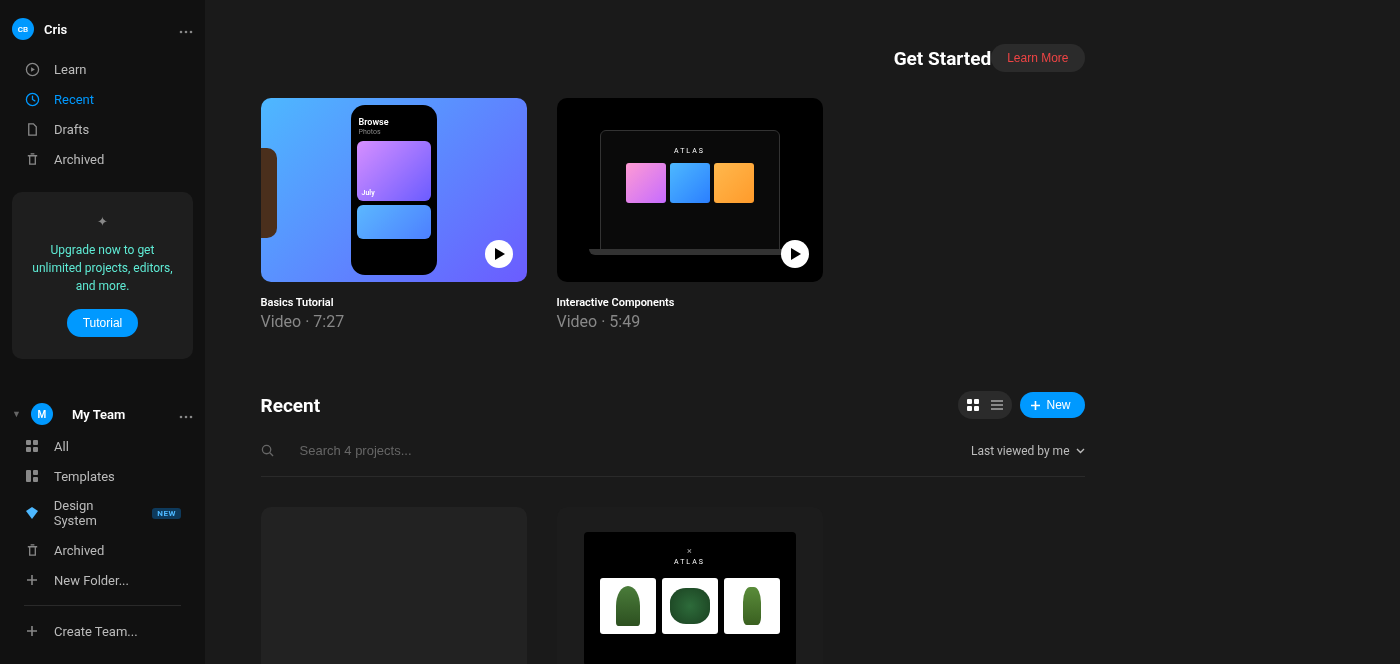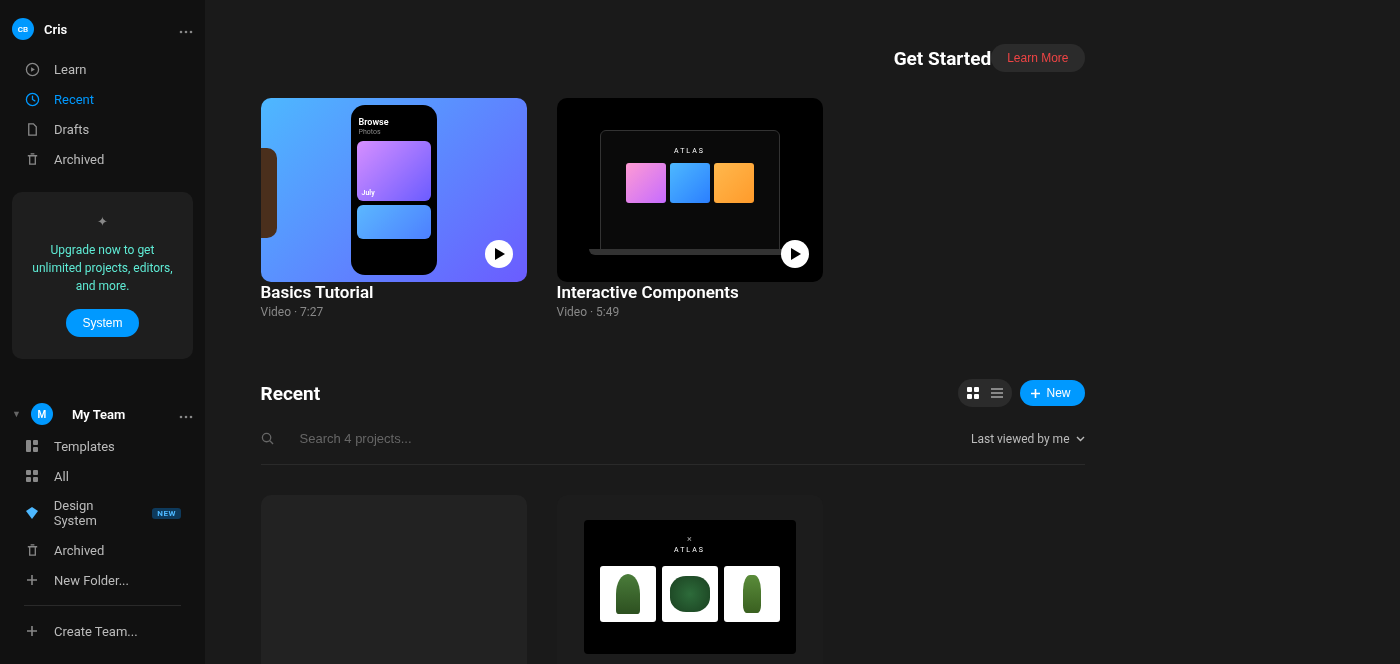--- a/index.html
+++ b/index.html
@@ -215,22 +215,22 @@
   position: absolute;
   bottom: 14px; right: 14px;
   width: 28px; height: 28px;
   background: #fff;
   border-radius: 50%;
   display: flex;
   align-items: center;
   justify-content: center;
 }
 .play-btn svg { margin-left: 2px; }
-.video-title { font-size: 17px; font-weight: 600; }
-.video-meta { font-size: 12px; color: #888; margin-top: 3px; }
+.video-title { font-size: 11px; font-weight: 600; margin-top: 14px; }
+.video-meta { font-size: 16px; color: #888; margin-top: 3px; }
 .recent-header {
   display: flex;
   align-items: center;
   justify-content: space-between;
   margin-bottom: 22px;
 }
 .view-controls { display: flex; gap: 8px; align-items: center; }
 .view-toggle {
   background: #2b2b2b;
   border-radius: 16px;
@@ -352,21 +352,21 @@
             <path d="M3 4 H13 M5 4 V13 H11 V4 M6 2 H10" stroke="currentColor" stroke-width="1.4"></path>
           </svg>
         </span>
       <span>Archived</span>
     </div>
   </div>
 
   <div class="upgrade-card">
     <div class="sparkle">✦</div>
     <div class="text">Upgrade now to get unlimited projects, editors, and more.</div>
-    <button class="upgrade-btn">System</button>
+    <button class="upgrade-btn">Tutorial</button>
   </div>
 
   <div class="divider"></div>
 
   <div class="team-row">
     <span class="team-caret">▼</span>
     <div class="team-avatar">M</div>
     <div class="team-name">My Team</div>
     <div class="dots-btn">
       <svg width="14" height="4" viewBox="0 0 14 4">
@@ -374,37 +374,37 @@
           <circle cx="7" cy="2" r="1.3" fill="currentColor"></circle>
           <circle cx="12" cy="2" r="1.3" fill="currentColor"></circle>
         </svg>
     </div>
   </div>
 
   <div class="sidebar-section">
     <div class="nav-item">
       <span class="icon">
           <svg width="14" height="14" viewBox="0 0 14 14">
-            <rect x="1" y="1" width="5" height="12" fill="currentColor" rx="1"></rect>
-            <rect x="8" y="1" width="5" height="5" fill="currentColor" rx="1"></rect>
-            <rect x="8" y="8" width="5" height="5" fill="currentColor" rx="1"></rect>
-          </svg>
-        </span>
-      <span>Templates</span>
-    </div>
-    <div class="nav-item">
-      <span class="icon">
-          <svg width="14" height="14" viewBox="0 0 14 14">
             <rect x="1" y="1" width="5" height="5" fill="currentColor" rx="1"></rect>
             <rect x="8" y="1" width="5" height="5" fill="currentColor" rx="1"></rect>
             <rect x="1" y="8" width="5" height="5" fill="currentColor" rx="1"></rect>
             <rect x="8" y="8" width="5" height="5" fill="currentColor" rx="1"></rect>
           </svg>
         </span>
       <span>All</span>
+    </div>
+    <div class="nav-item">
+      <span class="icon">
+          <svg width="14" height="14" viewBox="0 0 14 14">
+            <rect x="1" y="1" width="5" height="12" fill="currentColor" rx="1"></rect>
+            <rect x="8" y="1" width="5" height="5" fill="currentColor" rx="1"></rect>
+            <rect x="8" y="8" width="5" height="5" fill="currentColor" rx="1"></rect>
+          </svg>
+        </span>
+      <span>Templates</span>
     </div>
     <div class="nav-item">
       <span class="icon" style="color:#4db8ff">
           <svg width="14" height="14" viewBox="0 0 14 14">
             <path d="M7 1 L13 5 L7 13 L1 5 Z" fill="currentColor"></path>
           </svg>
         </span>
       <span>Design System</span>
       <span class="badge-new" style="margin-left:auto">NEW</span>
     </div>

